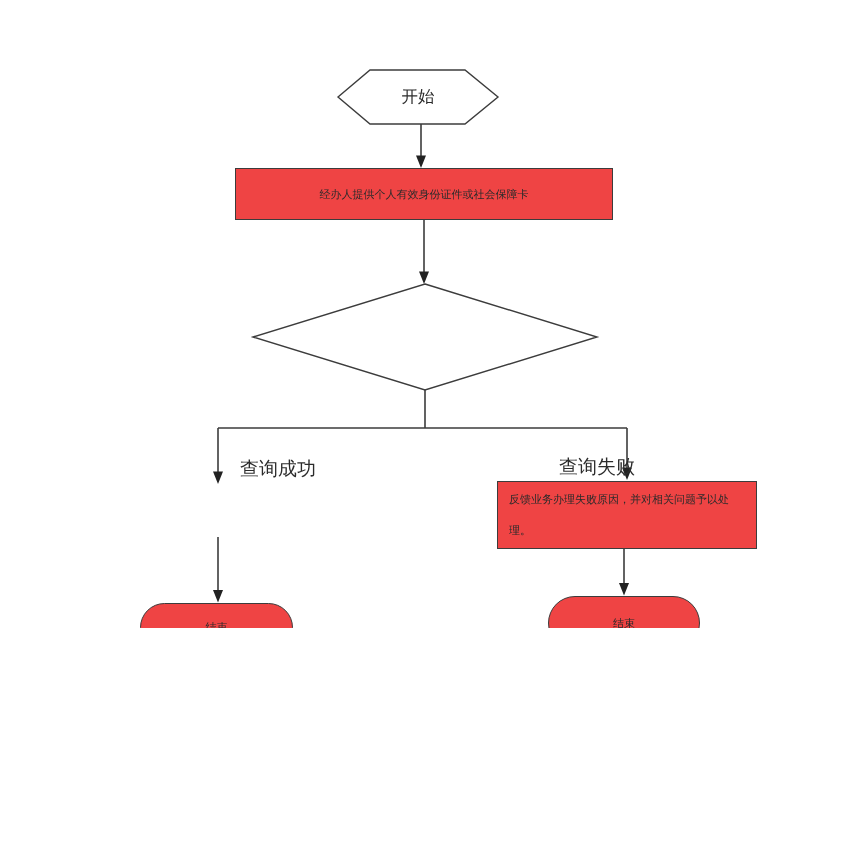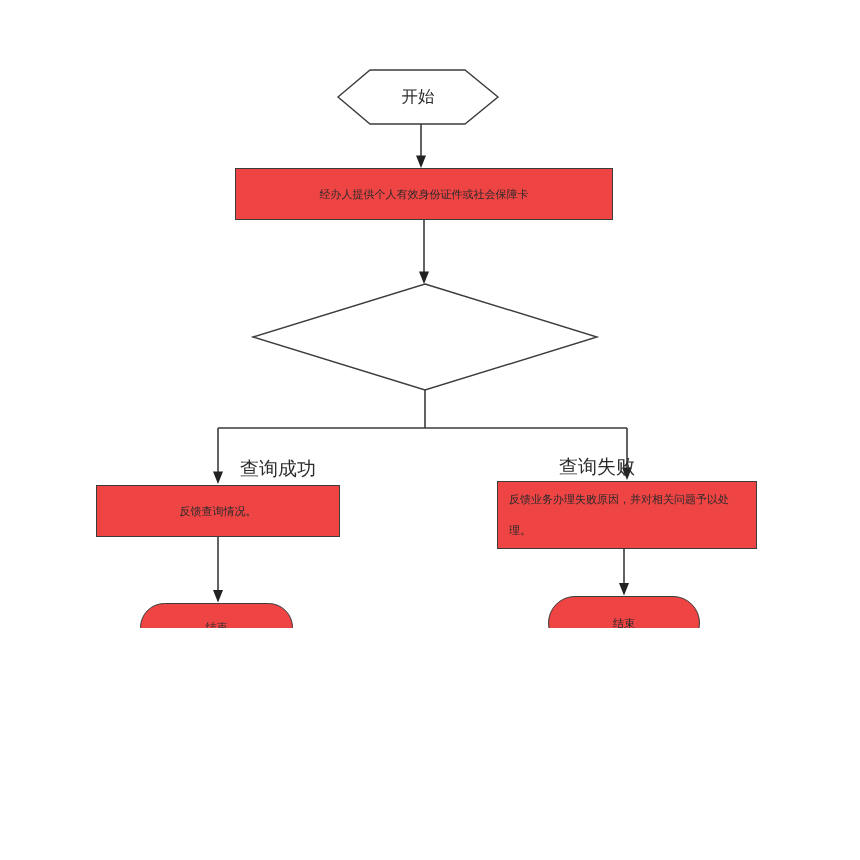--- a/index.html
+++ b/index.html
@@ -102,20 +102,19 @@
   </svg>
 
   <div class="shape-label hexagon-label">开始</div>
 
   <div class="node process-1">经办人提供个人有效身份证件或社会保障卡</div>
 
 
   <div class="edge-label edge-label-success">查询成功</div>
   <div class="edge-label edge-label-failure">查询失败</div>
 
-  <div class="node process-success">反馈查询情况。</div>
 
   <div class="node process-failure">反馈业务办理失败原因，并对相关问题予以处理。</div>
 
   <div class="node terminator terminator-left">结束</div>
   <div class="node terminator terminator-right">结束</div>
 
 </div>
 
 </body></html>

